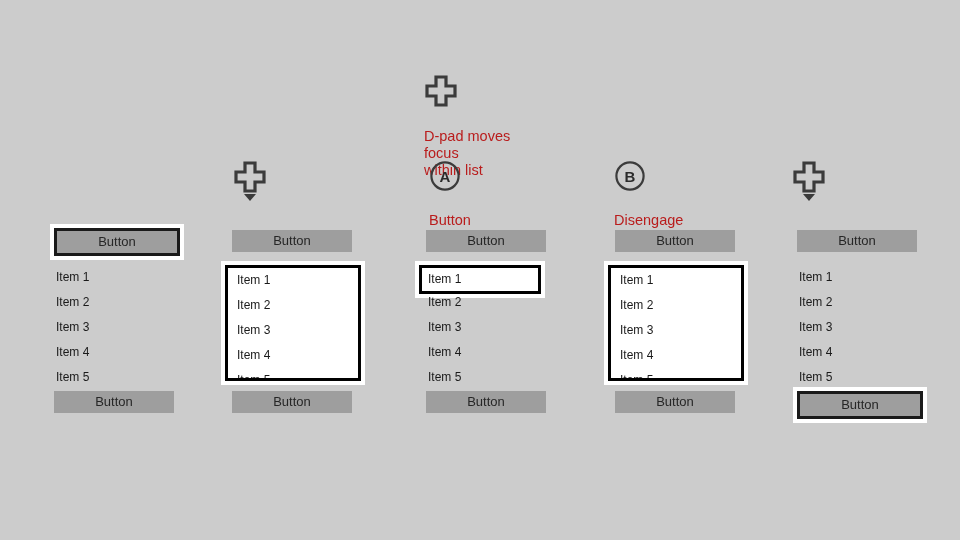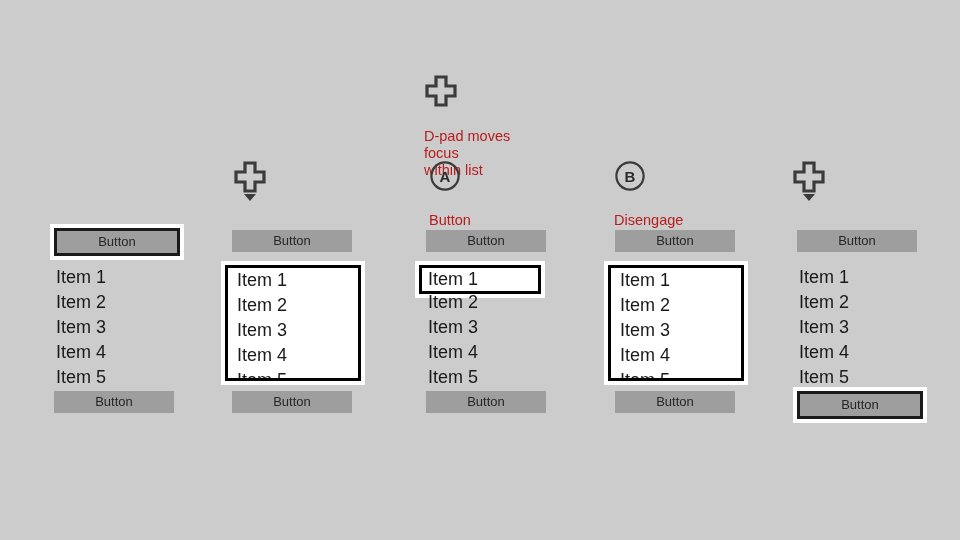--- a/index.html
+++ b/index.html
@@ -89,21 +89,21 @@
   .list {
     position: absolute;
     width: 130px;
     height: 118px;
     overflow: hidden;
     box-sizing: border-box;
   }
   .list-item {
     height: 25px;
     line-height: 25px;
-    font-size: 18px;
+    font-size: 12px;
     color: #1a1a1a;
     padding-left: 2px;
     box-sizing: border-box;
     white-space: nowrap;
   }
 
   
   .list-focus-ring {
     position: absolute;
     background: #ffffff;

